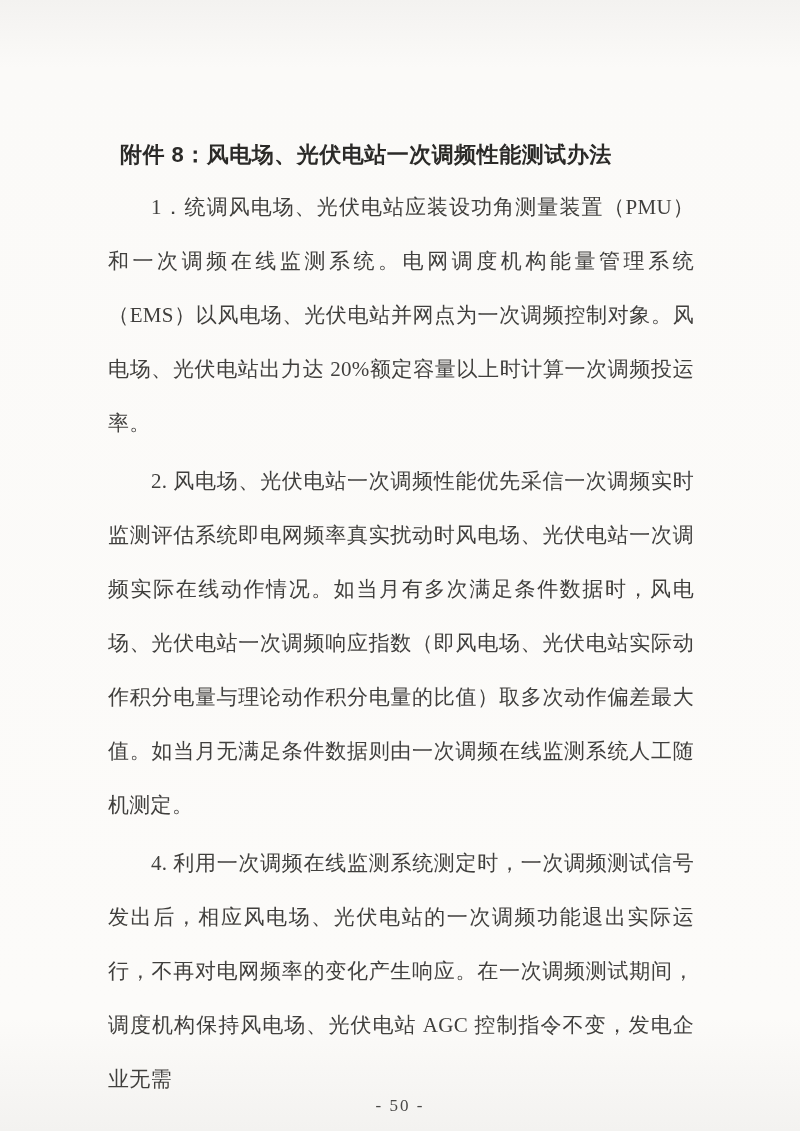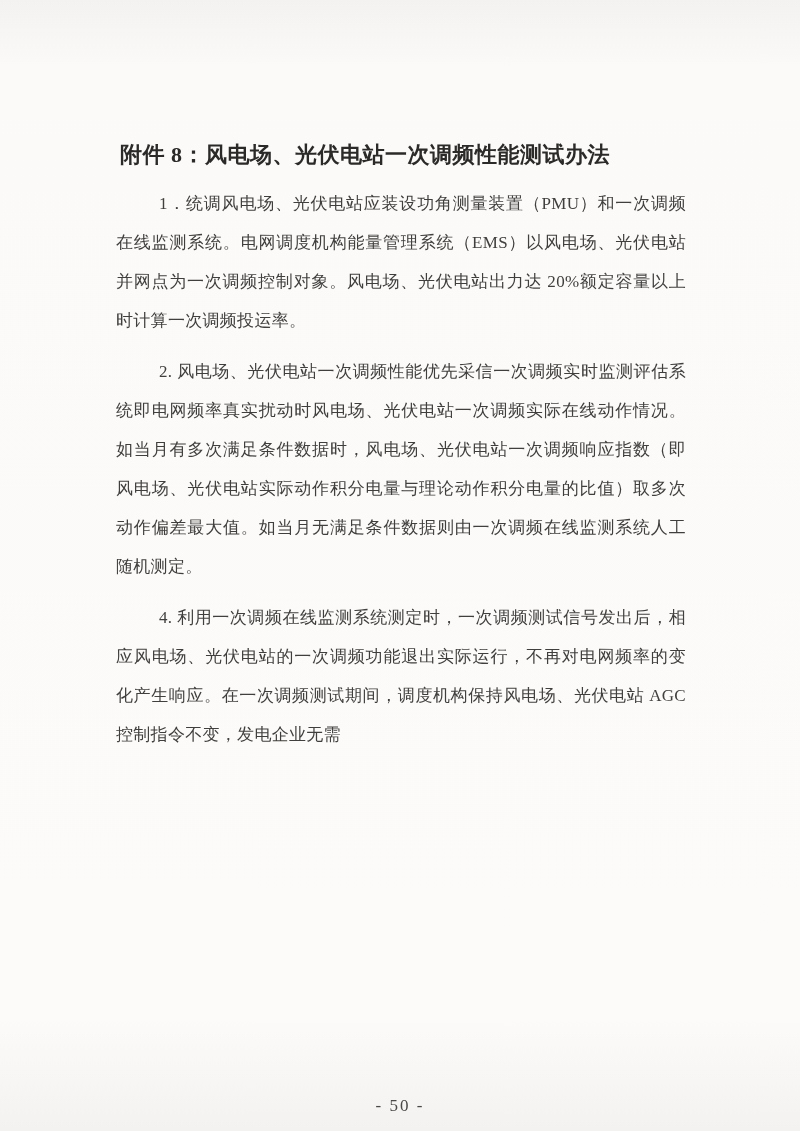--- a/index.html
+++ b/index.html
@@ -17,33 +17,33 @@
     font-family: "Liberation Serif", "DejaVu Serif", serif;
   }
   .content {
     position: absolute;
     left: 104px;
     top: 138px;
     width: 594px;
   }
   .doc-title {
     margin: 0 0 8px 0;
-    font-family: Liberation Serif, serif;
+    font-family: Liberation Sans, sans-serif;
     font-weight: 700;
     font-size: 22px;
     line-height: 34px;
     color: #2b2a28;
     letter-spacing: 0.5px;
     padding-left: 16px;
   }
   .body-para {
-    margin: 12px;
+    margin: 4px;
     text-indent: 43px;
-    font-size: 17px;
-    line-height: 39px;
+    font-size: 21px;
+    line-height: 54px;
     color: #403f3d;
     text-align: justify;
     letter-spacing: 0.3px;
   }
   .page-footer {
     position: absolute;
     left: 0;
     top: 1096px;
     width: 100%;
     text-align: center;

